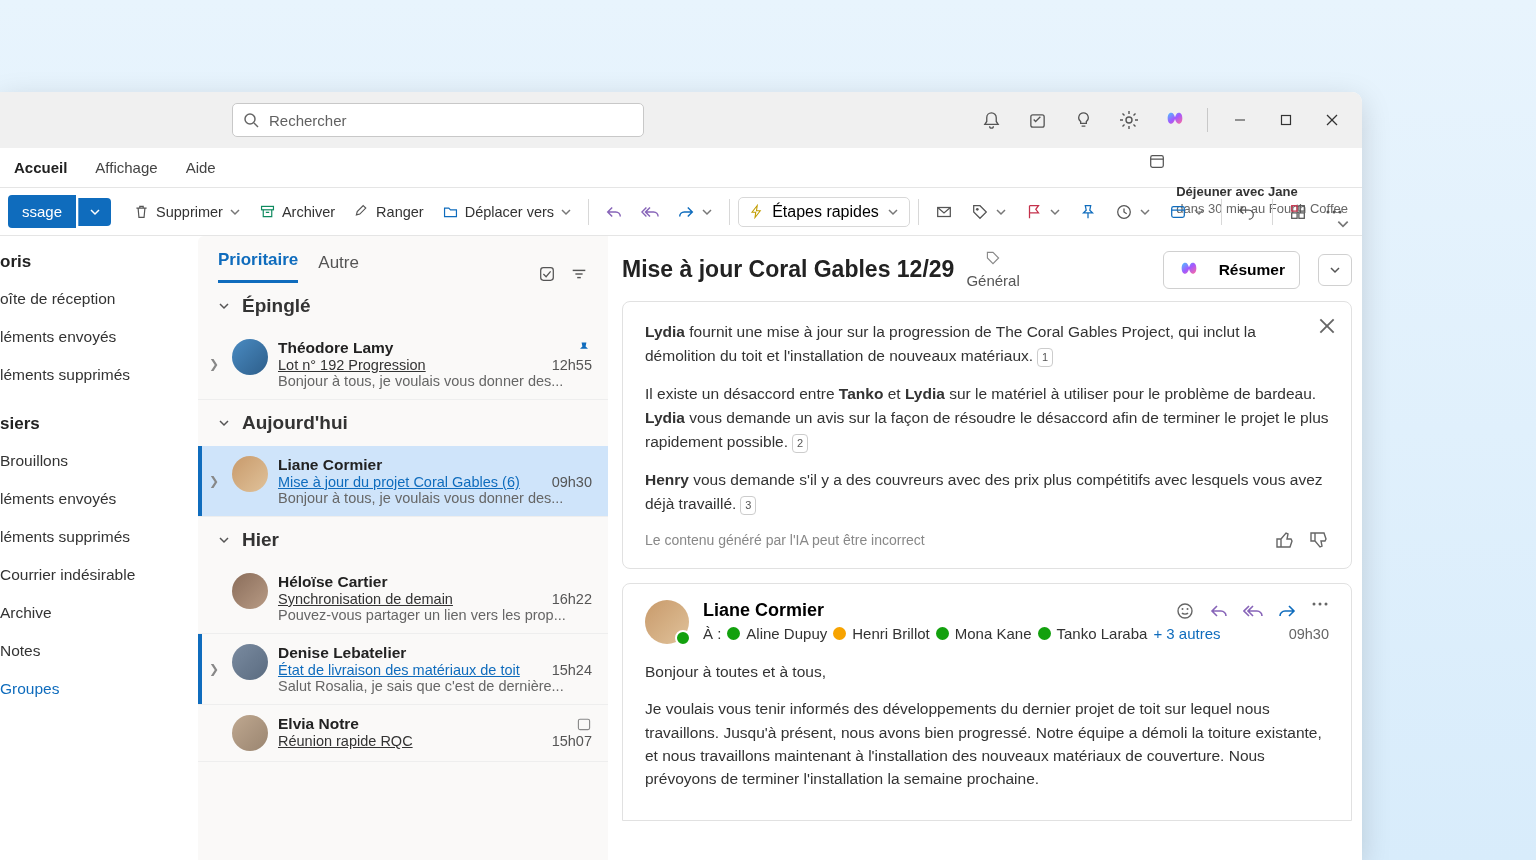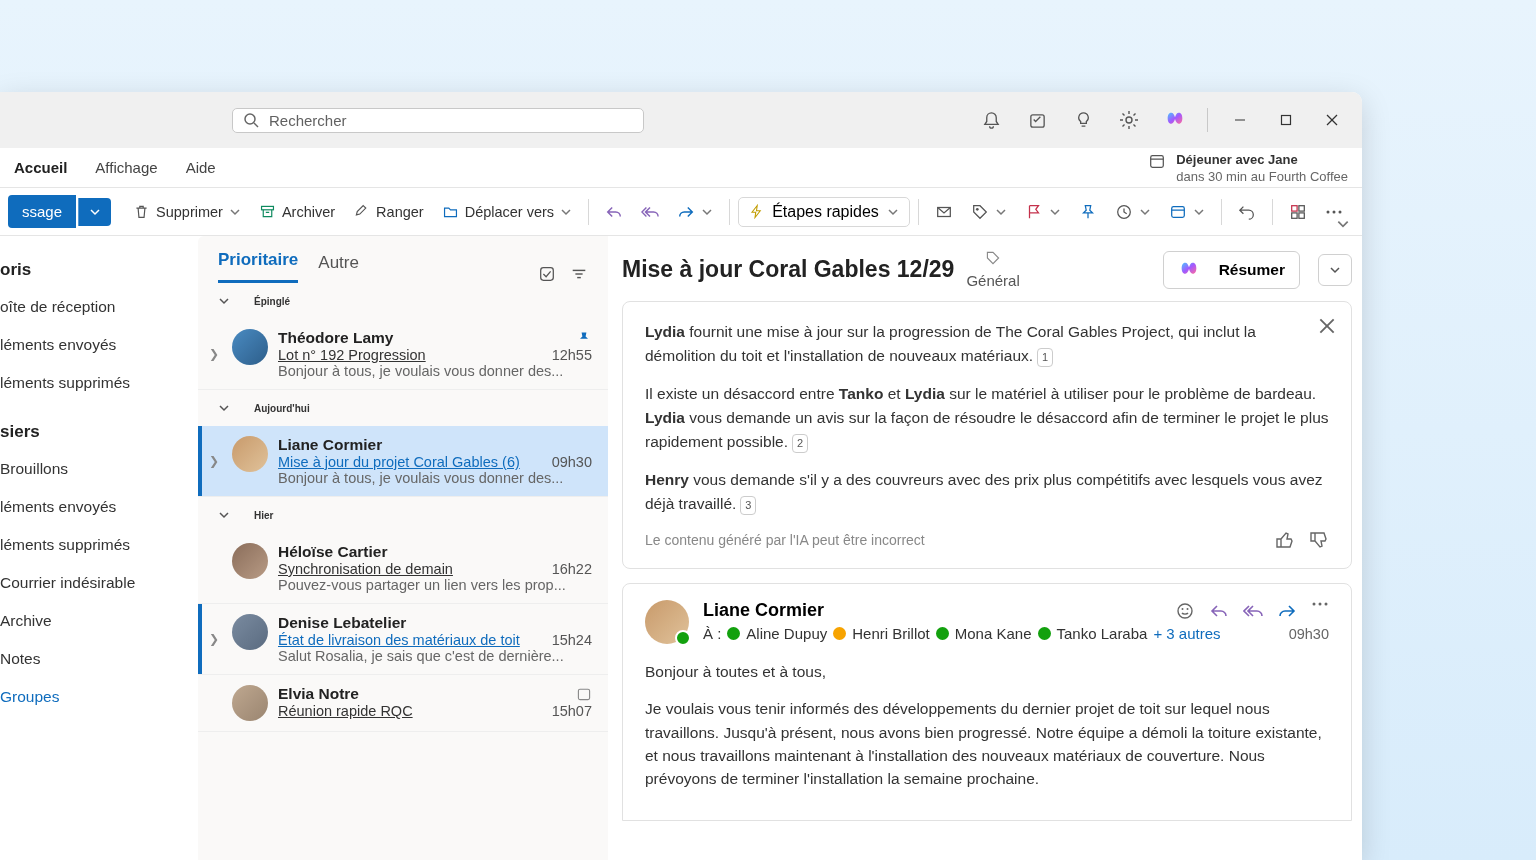--- a/index.html
+++ b/index.html
@@ -1,47 +1,47 @@
 <!DOCTYPE html>
 <html><head>
 <meta charset="utf-8">
 <style>
   * { box-sizing: border-box; margin: 0; padding: 0; font-family: 'Segoe UI', sans-serif; }
   body { background: linear-gradient(180deg, #e8f4fd 0%, #d8ecfb 100%); width: 1536px; height: 860px; overflow: hidden; }
   .app-window { position: absolute; left: 0; top: 92px; width: 1362px; height: 768px; background: #fff; border-radius: 0 10px 0 0; box-shadow: 0 8px 30px rgba(0,0,0,0.15); overflow: hidden; }
   .titlebar { height: 56px; background: #f0f0f0; display: flex; align-items: center; padding: 0 8px; }
-  .search-box { margin-left: 224px; width: 412px; height: 25px; background: #fff; border: 1px solid #c8c8c8; border-radius: 5px; display: flex; align-items: center; padding: 0 10px; gap: 10px; color: #616161; font-size: 15px; }
+  .search-box { margin-left: 224px; width: 412px; height: 34px; background: #fff; border: 1px solid #c8c8c8; border-radius: 5px; display: flex; align-items: center; padding: 0 10px; gap: 10px; color: #616161; font-size: 15px; }
   .titlebar-right { margin-left: auto; display: flex; align-items: center; gap: 2px; }
   .titlebar-icon { width: 44px; height: 40px; display: flex; align-items: center; justify-content: center; color: #555; cursor: pointer; }
   .titlebar-sep { width: 1px; height: 24px; background: #c8c8c8; margin: 0 8px; }
   .menubar { height: 40px; display: flex; align-items: center; padding: 0 0 0 0; gap: 0; border-bottom: 1px solid #e5e5e5; position: relative; }
   .menu-item { padding: 8px 14px; font-size: 15px; color: #444; cursor: pointer; }
   .menu-item.active { font-weight: 600; color: #222; }
   .reminder { position: absolute; right: 14px; top: 4px; display: flex; gap: 10px; align-items: flex-start; }
   .reminder-text { font-size: 13px; line-height: 1.3; color: #333; }
-  .reminder-text .title { font-weight: 600; }
+  .reminder-text .title { font-weight: 600; margin-top: 32px; }
   .reminder-text .sub { color: #666; }
   .toolbar { height: 48px; display: flex; align-items: center; padding: 0 8px; gap: 2px; border-bottom: 1px solid #e5e5e5; position: relative; }
   .tb-btn { display: flex; align-items: center; gap: 6px; padding: 6px 8px; font-size: 14.5px; color: #333; cursor: pointer; border-radius: 4px; }
   .tb-primary { background: #0f6cbd; color: #fff; padding: 8px 14px; border-radius: 4px 0 0 4px; font-size: 15px; }
   .tb-primary-drop { background: #0f6cbd; color: #fff; padding: 8px 10px; border-radius: 0 4px 4px 0; border-left: 1px solid rgba(255,255,255,0.3); }
   .tb-sep { width: 1px; height: 26px; background: #d8d8d8; margin: 0 6px; }
   .quick-steps { border: 1px solid #d8d8d8; border-radius: 5px; display: flex; align-items: center; padding: 5px 10px; gap: 8px; }
   .chev-down { width: 12px; height: 12px; }
   .content { display: flex; height: calc(100% - 144px); }
   .folders { width: 198px; padding: 8px 0 0 0; }
-  .folders h4 { font-size: 17px; font-weight: 700; padding: 8px 0 8px 0; color: #222; margin-top: 8px; }
+  .folders h4 { font-size: 17px; font-weight: 700; padding: 8px 0 8px 0; color: #222; }
   .folder-item { padding: 10px 0 10px 0; font-size: 15.5px; color: #333; cursor: pointer; }
   .folder-item.groups { color: #0f6cbd; }
   .list-pane { width: 410px; background: #faf9f8; border-radius: 6px 0 0 0; overflow: hidden; }
   .list-header { display: flex; align-items: flex-end; padding: 14px 20px 0 20px; gap: 20px; }
   .list-tab { font-size: 17px; color: #555; padding-bottom: 10px; cursor: pointer; }
   .list-tab.active { color: #0f6cbd; border-bottom: 3px solid #0f6cbd; font-weight: 600; }
   .list-header-icons { margin-left: auto; display: flex; gap: 14px; color: #555; }
-  .section-header { display: flex; align-items: center; gap: 24px; padding: 12px 20px; font-size: 10px; font-weight: 600; color: #333; }
+  .section-header { display: flex; align-items: center; gap: 12px; padding: 12px 20px; font-size: 19px; font-weight: 600; color: #333; }
   .msg-item { display: flex; padding: 10px 16px 10px 8px; gap: 10px; border-bottom: 1px solid #eee; position: relative; }
   .msg-item.selected { background: #cfe4fa; }
   .msg-item.unread::before { content: ''; position: absolute; left: 0; top: 0; bottom: 0; width: 4px; background: #0f6cbd; }
   .msg-expand { width: 16px; color: #888; display: flex; align-items: center; justify-content: center; font-size: 12px; }
   .avatar { width: 36px; height: 36px; border-radius: 50%; background: linear-gradient(135deg,#8a7968,#b5a48f); flex-shrink: 0; }
   .msg-body { flex: 1; min-width: 0; }
   .msg-line1 { display: flex; justify-content: space-between; align-items: center; }
   .msg-from { font-size: 15.5px; font-weight: 600; color: #222; }
   .msg-pin { color: #0f6cbd; }
   .msg-line2 { display: flex; justify-content: space-between; font-size: 14.5px; color: #333; }

